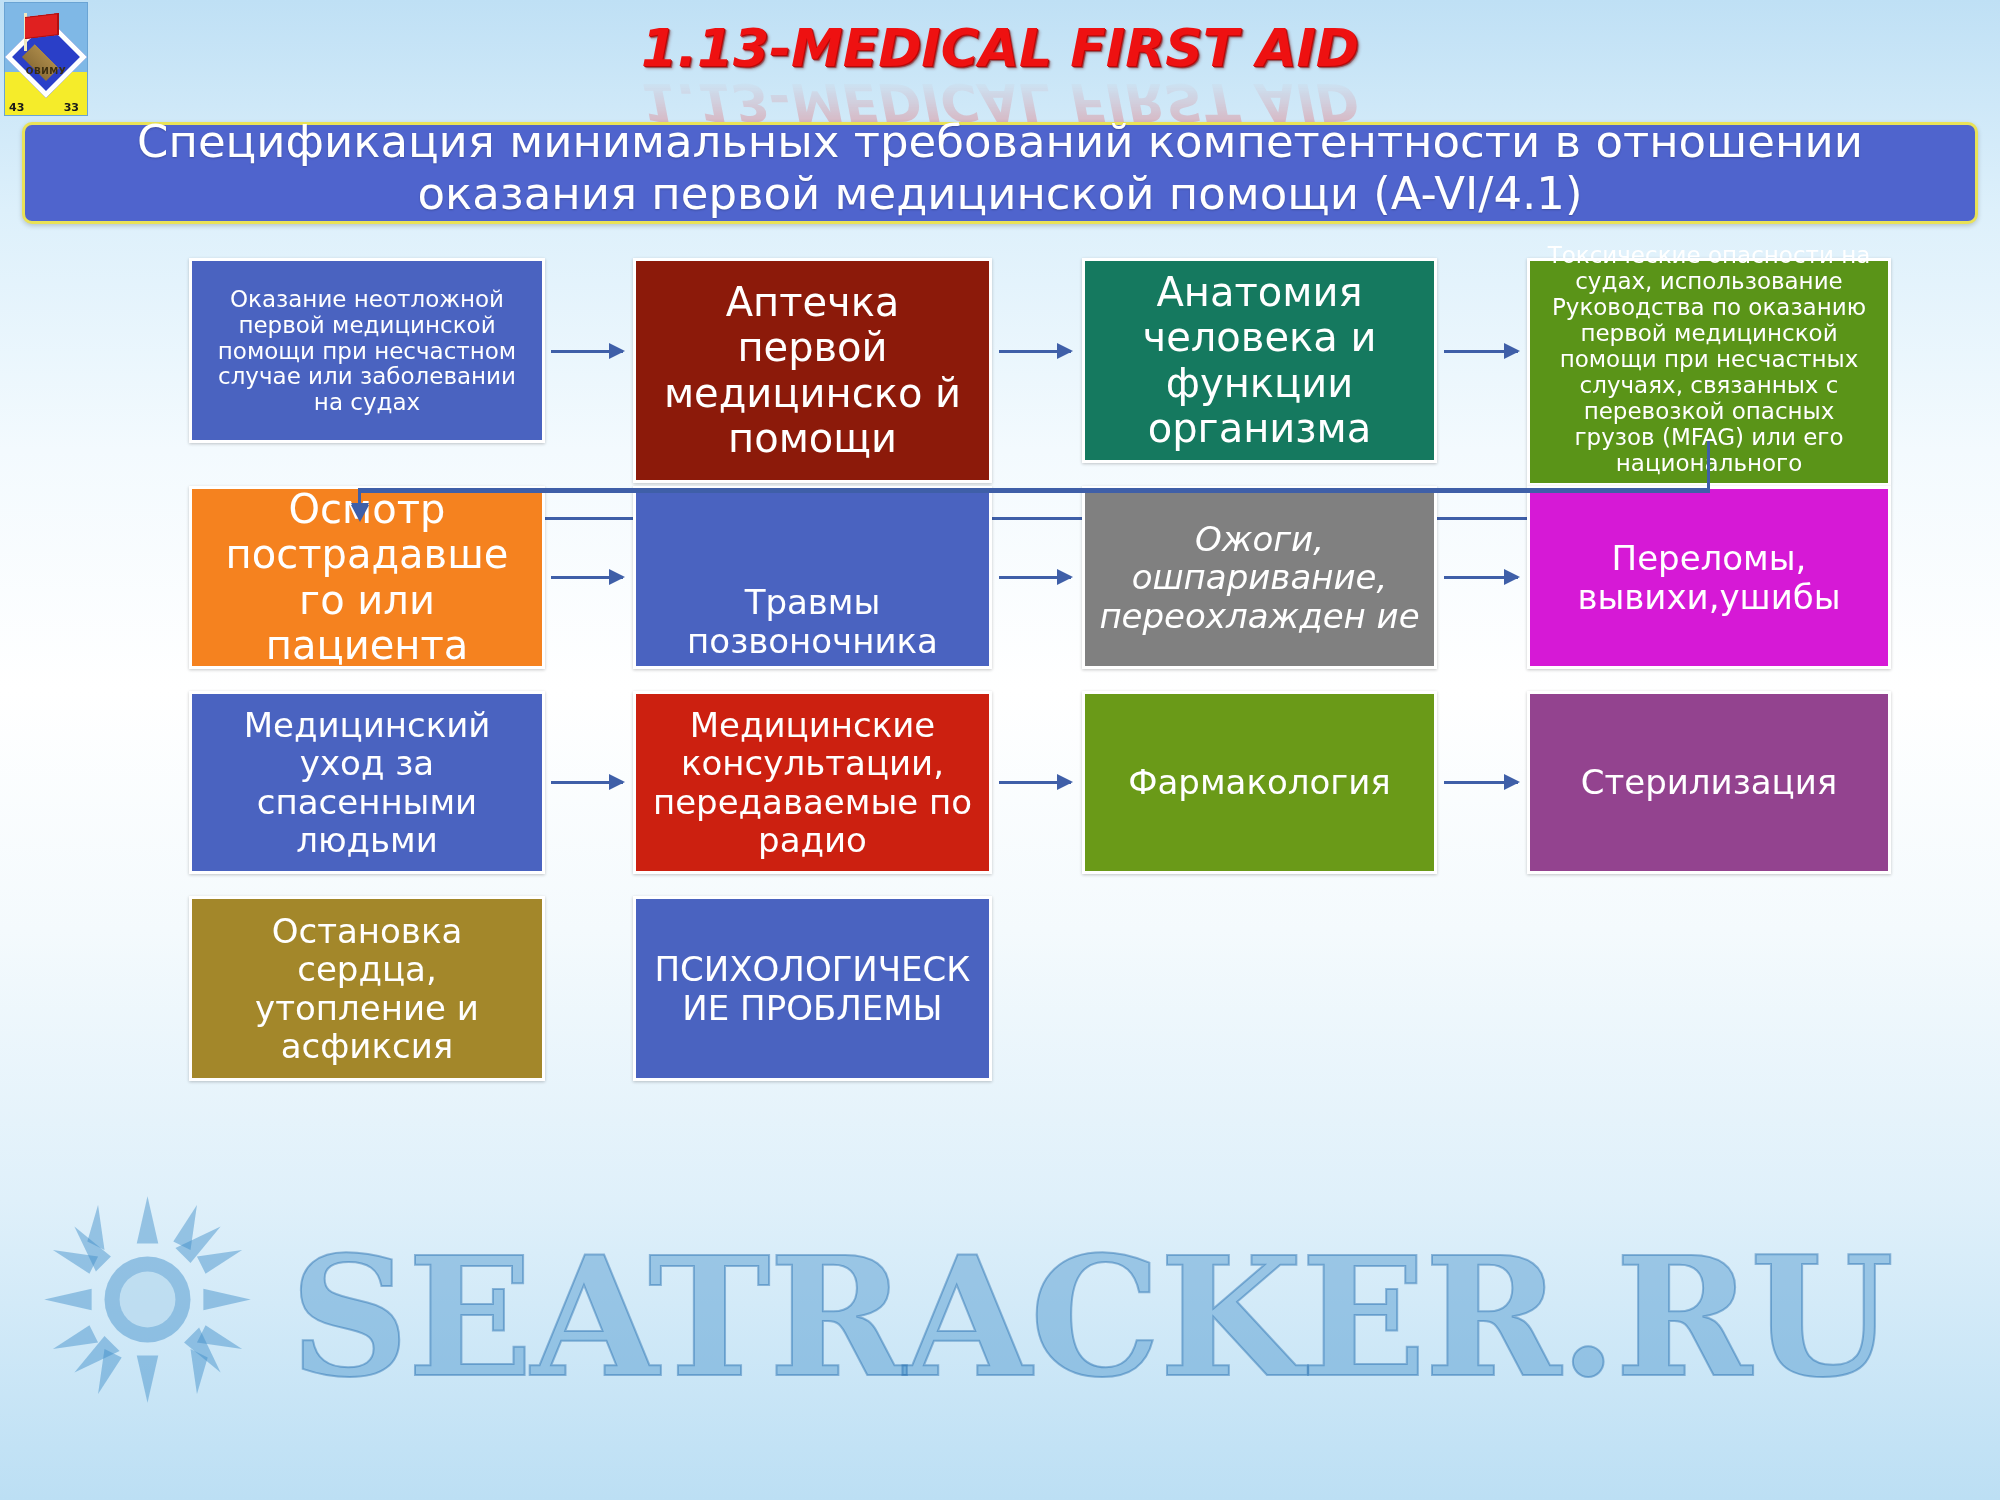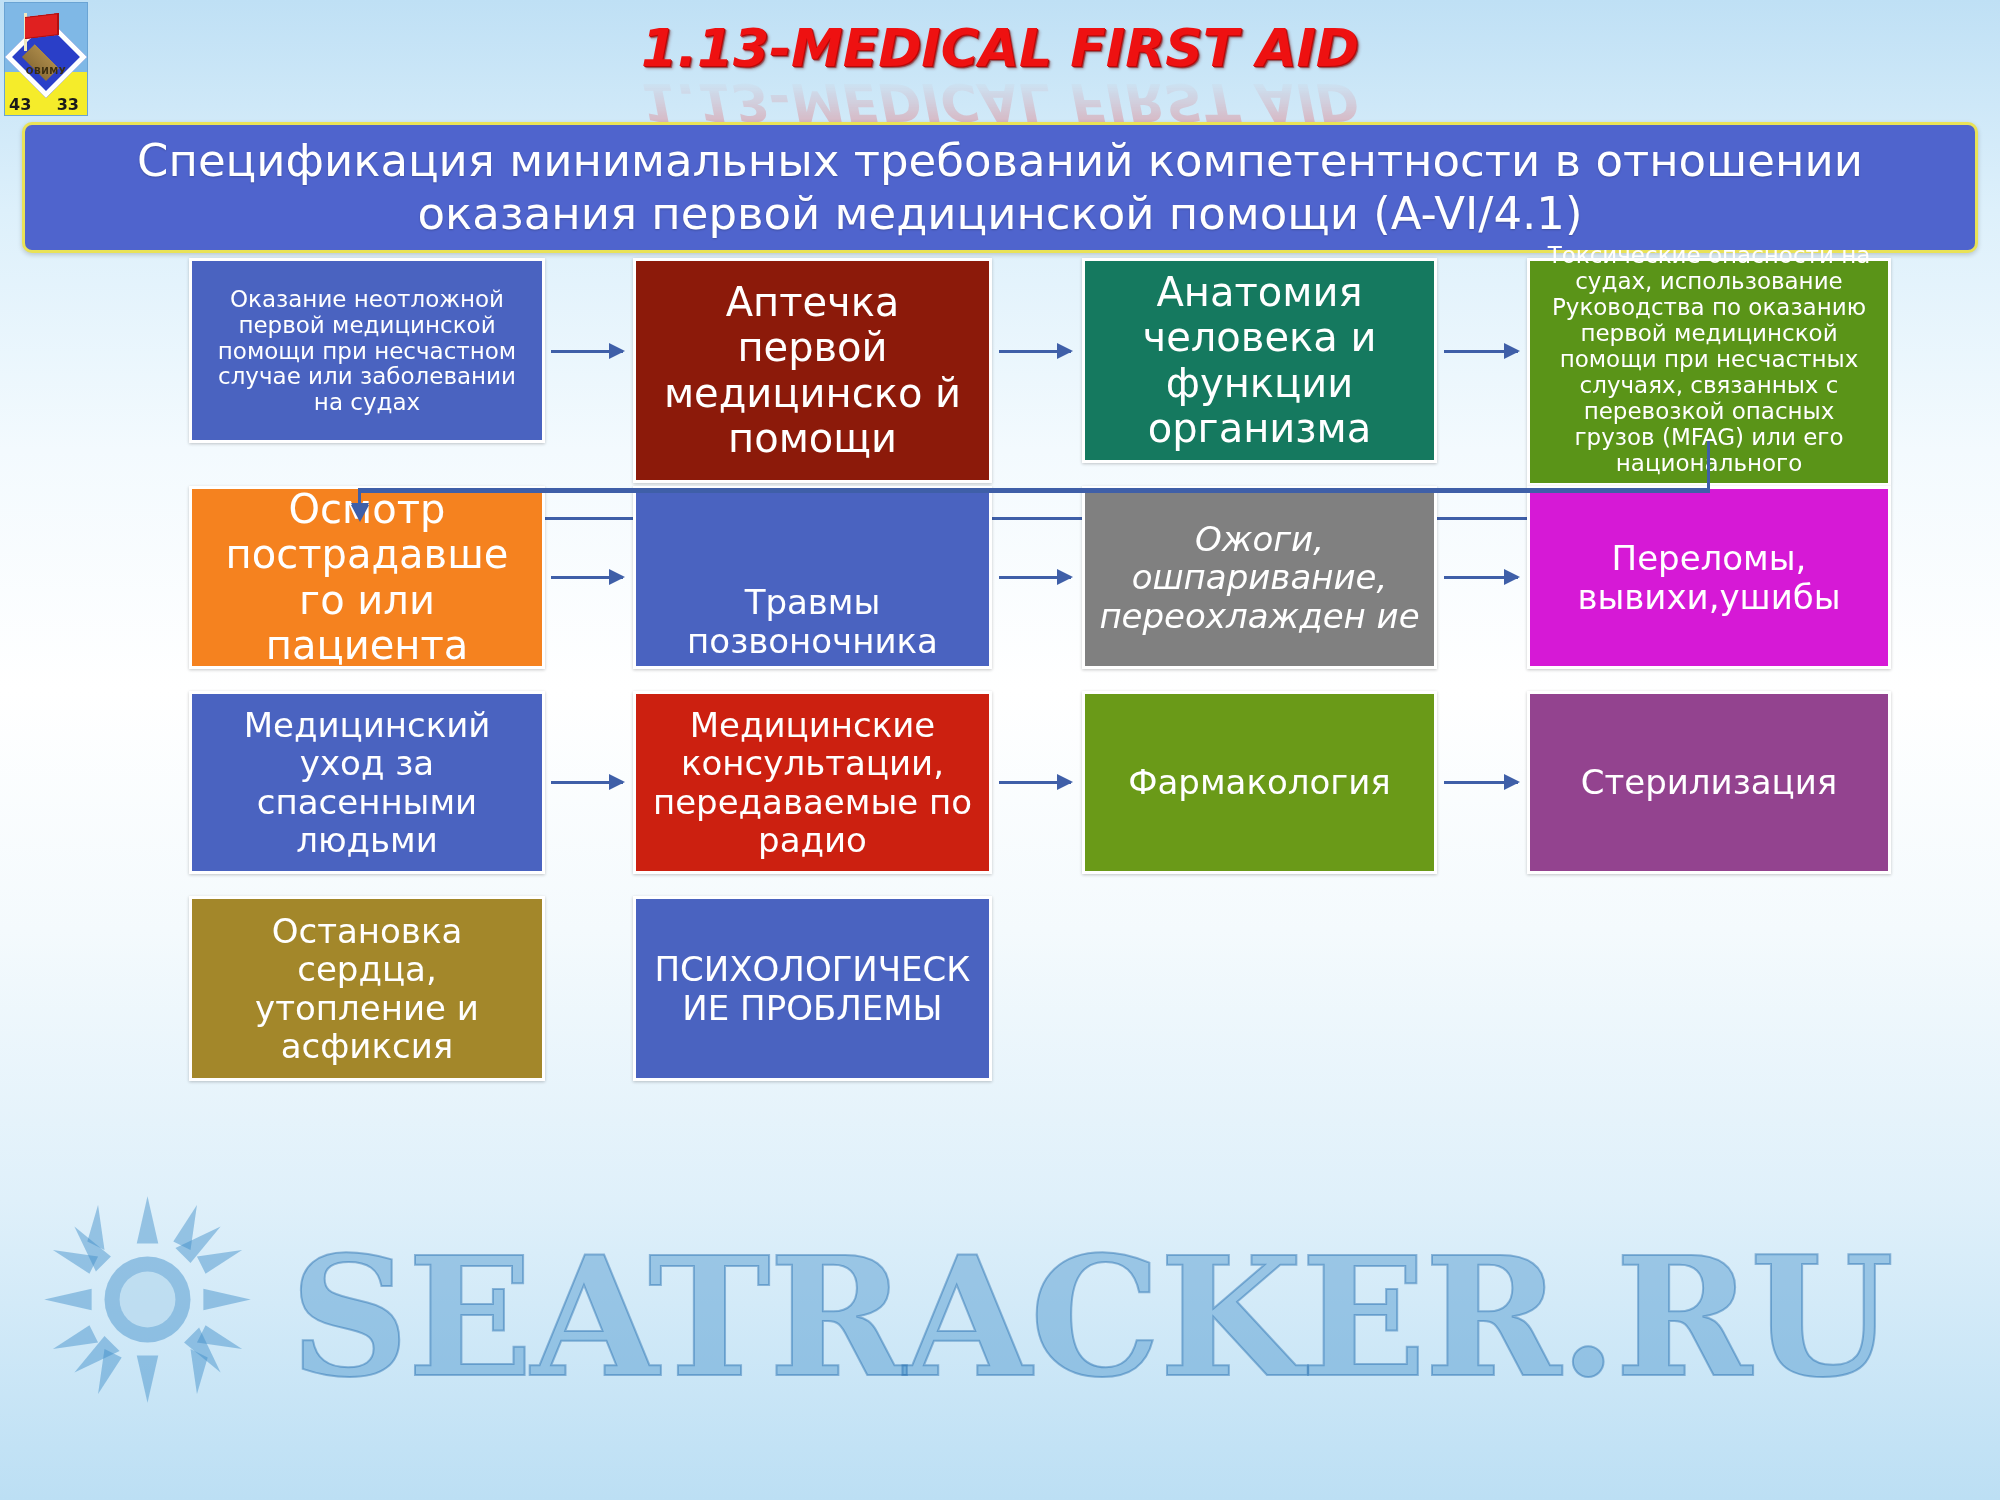--- a/index.html
+++ b/index.html
@@ -37,21 +37,21 @@
     background: #e02020; transform: skewY(-7deg);
     box-shadow: -1px 0 0 1px #b01010 inset;
   }
   .logo-flagpole {
     position: absolute; left: 19px; top: 10px; width: 3px; height: 38px; background: #f0e8c0;
   }
   .logo-abbr {
     position: absolute; left: 0; right: 0; top: 63px; text-align: center;
     font-size: 9px; font-weight: bold; color: #3a2d10; letter-spacing: .5px;
   }
-  .logo-num { position: absolute; bottom: 1px; font-size: 16px; font-weight: bold; color: #1a1a1a; }
+  .logo-num { position: absolute; bottom: 1px; font-size: 11px; font-weight: bold; color: #1a1a1a; }
   .logo-num.l { left: 4px; }
   .logo-num.r { right: 8px; }
 
   
   .headline-block {
     position: absolute; left: 0; right: 0; top: 22px; height: 96px;
     text-align: center; pointer-events: none;
   }
   .headline {
     font-family: "DejaVu Sans", "Liberation Sans", sans-serif;
@@ -65,25 +65,25 @@
     font-size: 52px; font-weight: bold; font-style: italic;
     color: #ee1111; line-height: 1; margin-top: 2px;
     transform: scaleY(-1);
     -webkit-mask-image: linear-gradient(to top, rgba(0,0,0,0) 8%, rgba(0,0,0,.42) 92%);
             mask-image: linear-gradient(to top, rgba(0,0,0,0) 8%, rgba(0,0,0,.42) 92%);
     opacity: .55;
   }
 
   
   .banner {
-    position: absolute; left: 22px; top: 122px; width: 1956px; height: 131px;
+    position: absolute; left: 22px; top: 122px; width: 1956px; height: 102px;
     background: #4f64cd;
     border: 3px solid #e9e257;
     border-radius: 10px;
-    display: flex; align-items: center; justify-content: center;
+    display: flex; align-items: flex-end; justify-content: center;
     box-shadow: 0 2px 5px rgba(0,0,0,.18);
   }
   .banner-text {
     color: #ffffff; font-size: 45px; line-height: 1.17; text-align: center;
     padding: 0 22px; font-weight: 400;
     text-shadow: 0 1px 2px rgba(0,0,0,.22);
   }
 
   
   #chart { position: absolute; left: 0; top: 258px; width: 2000px; }

